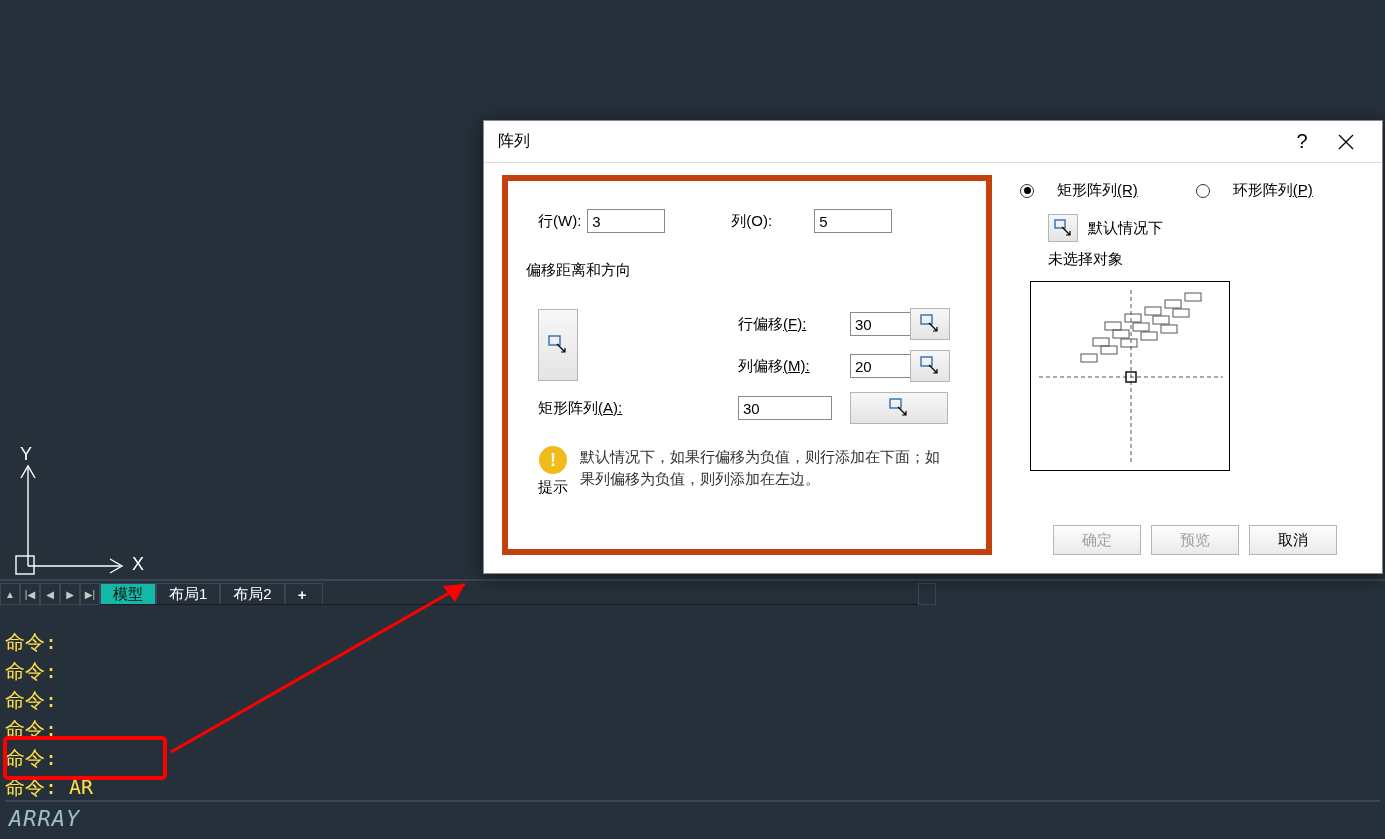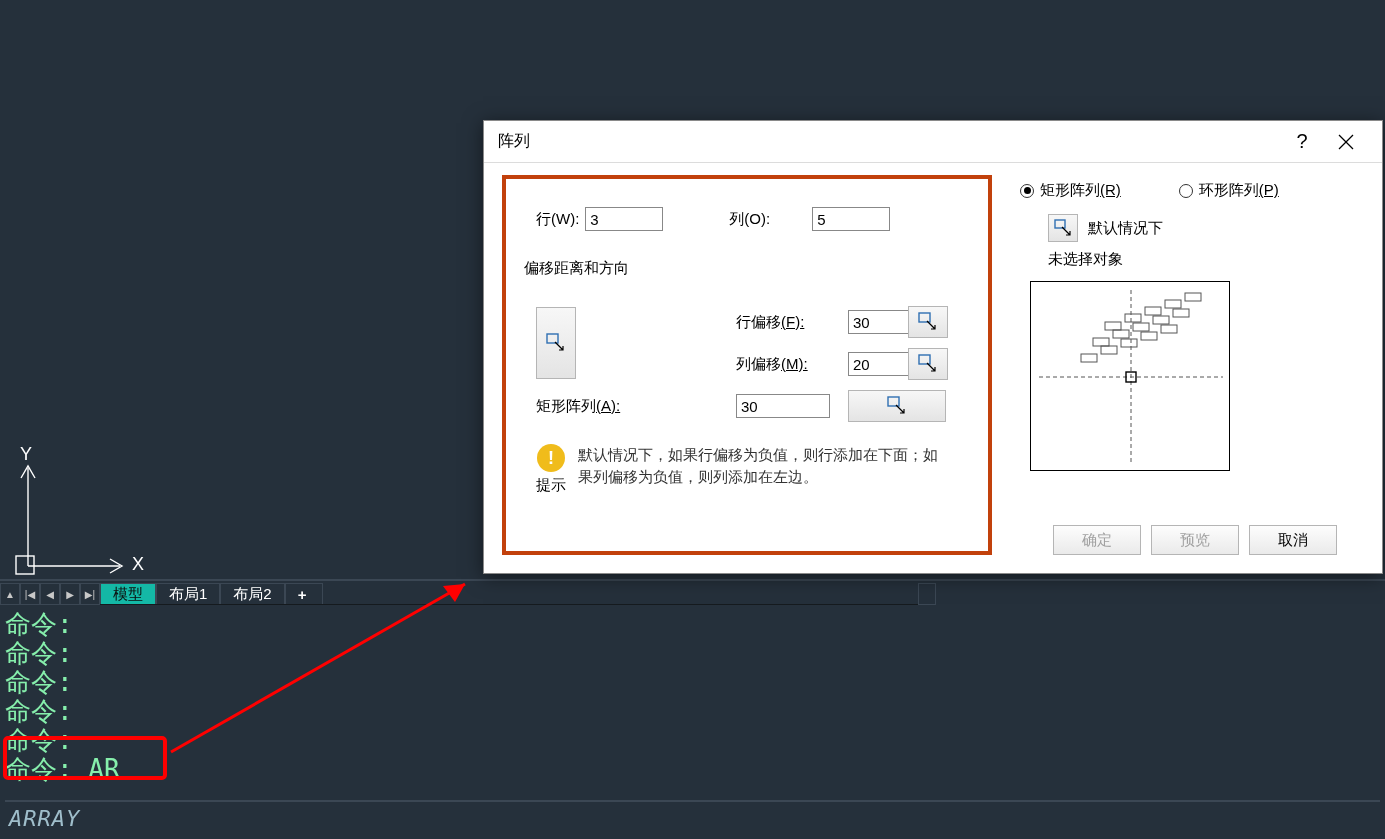--- a/index.html
+++ b/index.html
@@ -64,24 +64,24 @@
   .tab.active {
     background: #14b8a6;
     color: #0d0d0d;
     font-weight: normal;
   }
   .tab-add { width: 38px; text-align: center; font-weight: bold; }
 
   
   .cmd-history {
     position: absolute;
-    left: 5px; top: 610px;
+    left: 5px; top: 628px;
     width: 1375px;
-    font-size: 26px;
-    color: #86efac;
+    font-size: 20px;
+    color: #fde047;
     font-family: SimSun, monospace;
     line-height: 29px;
   }
 
   
   .annot-box {
     position: absolute;
     left: 3px; top: 736px;
     width: 164px; height: 44px;
     border: 4px solid #ff0000;
@@ -143,21 +143,21 @@
   .dlg-close svg line { stroke: #000; stroke-width: 1.3; }
 
   .dlg-body {
     padding: 12px 18px 18px 18px;
     display: flex;
     gap: 28px;
   }
   
   .groupbox {
     flex: 0 0 490px;
-    border: 4px solid #c2410c;
+    border: 6px solid #c2410c;
     padding: 28px 18px 18px 18px;
     position: relative;
   }
   .row-a {
     display: flex; align-items: center; gap: 6px;
     margin-bottom: 28px;
   }
   .lbl { font-size: 15px; color: #000; }
   .inp {
     height: 24px; border: 1px solid #888;
@@ -214,21 +214,21 @@
     flex: 1;
     display: flex; flex-direction: column;
     padding-top: 6px;
   }
   .radio-row {
     display: flex; gap: 58px;
     align-items: center;
     margin-bottom: 14px;
     font-size: 15px;
   }
-  .radio { display: inline-flex; align-items: center; gap: 6px; cursor: pointer; }
+  .radio { display: inline-flex; align-items: center; gap: 23px; cursor: pointer; }
   .radio-dot {
     width: 14px; height: 14px; border: 1px solid #333; border-radius: 50%;
     display: inline-flex; align-items: center; justify-content: center;
   }
   .radio-dot.on::after {
     content: ""; width: 7px; height: 7px; border-radius: 50%; background: #000;
   }
   .u { text-decoration: underline; }
 
   .sel-row {

